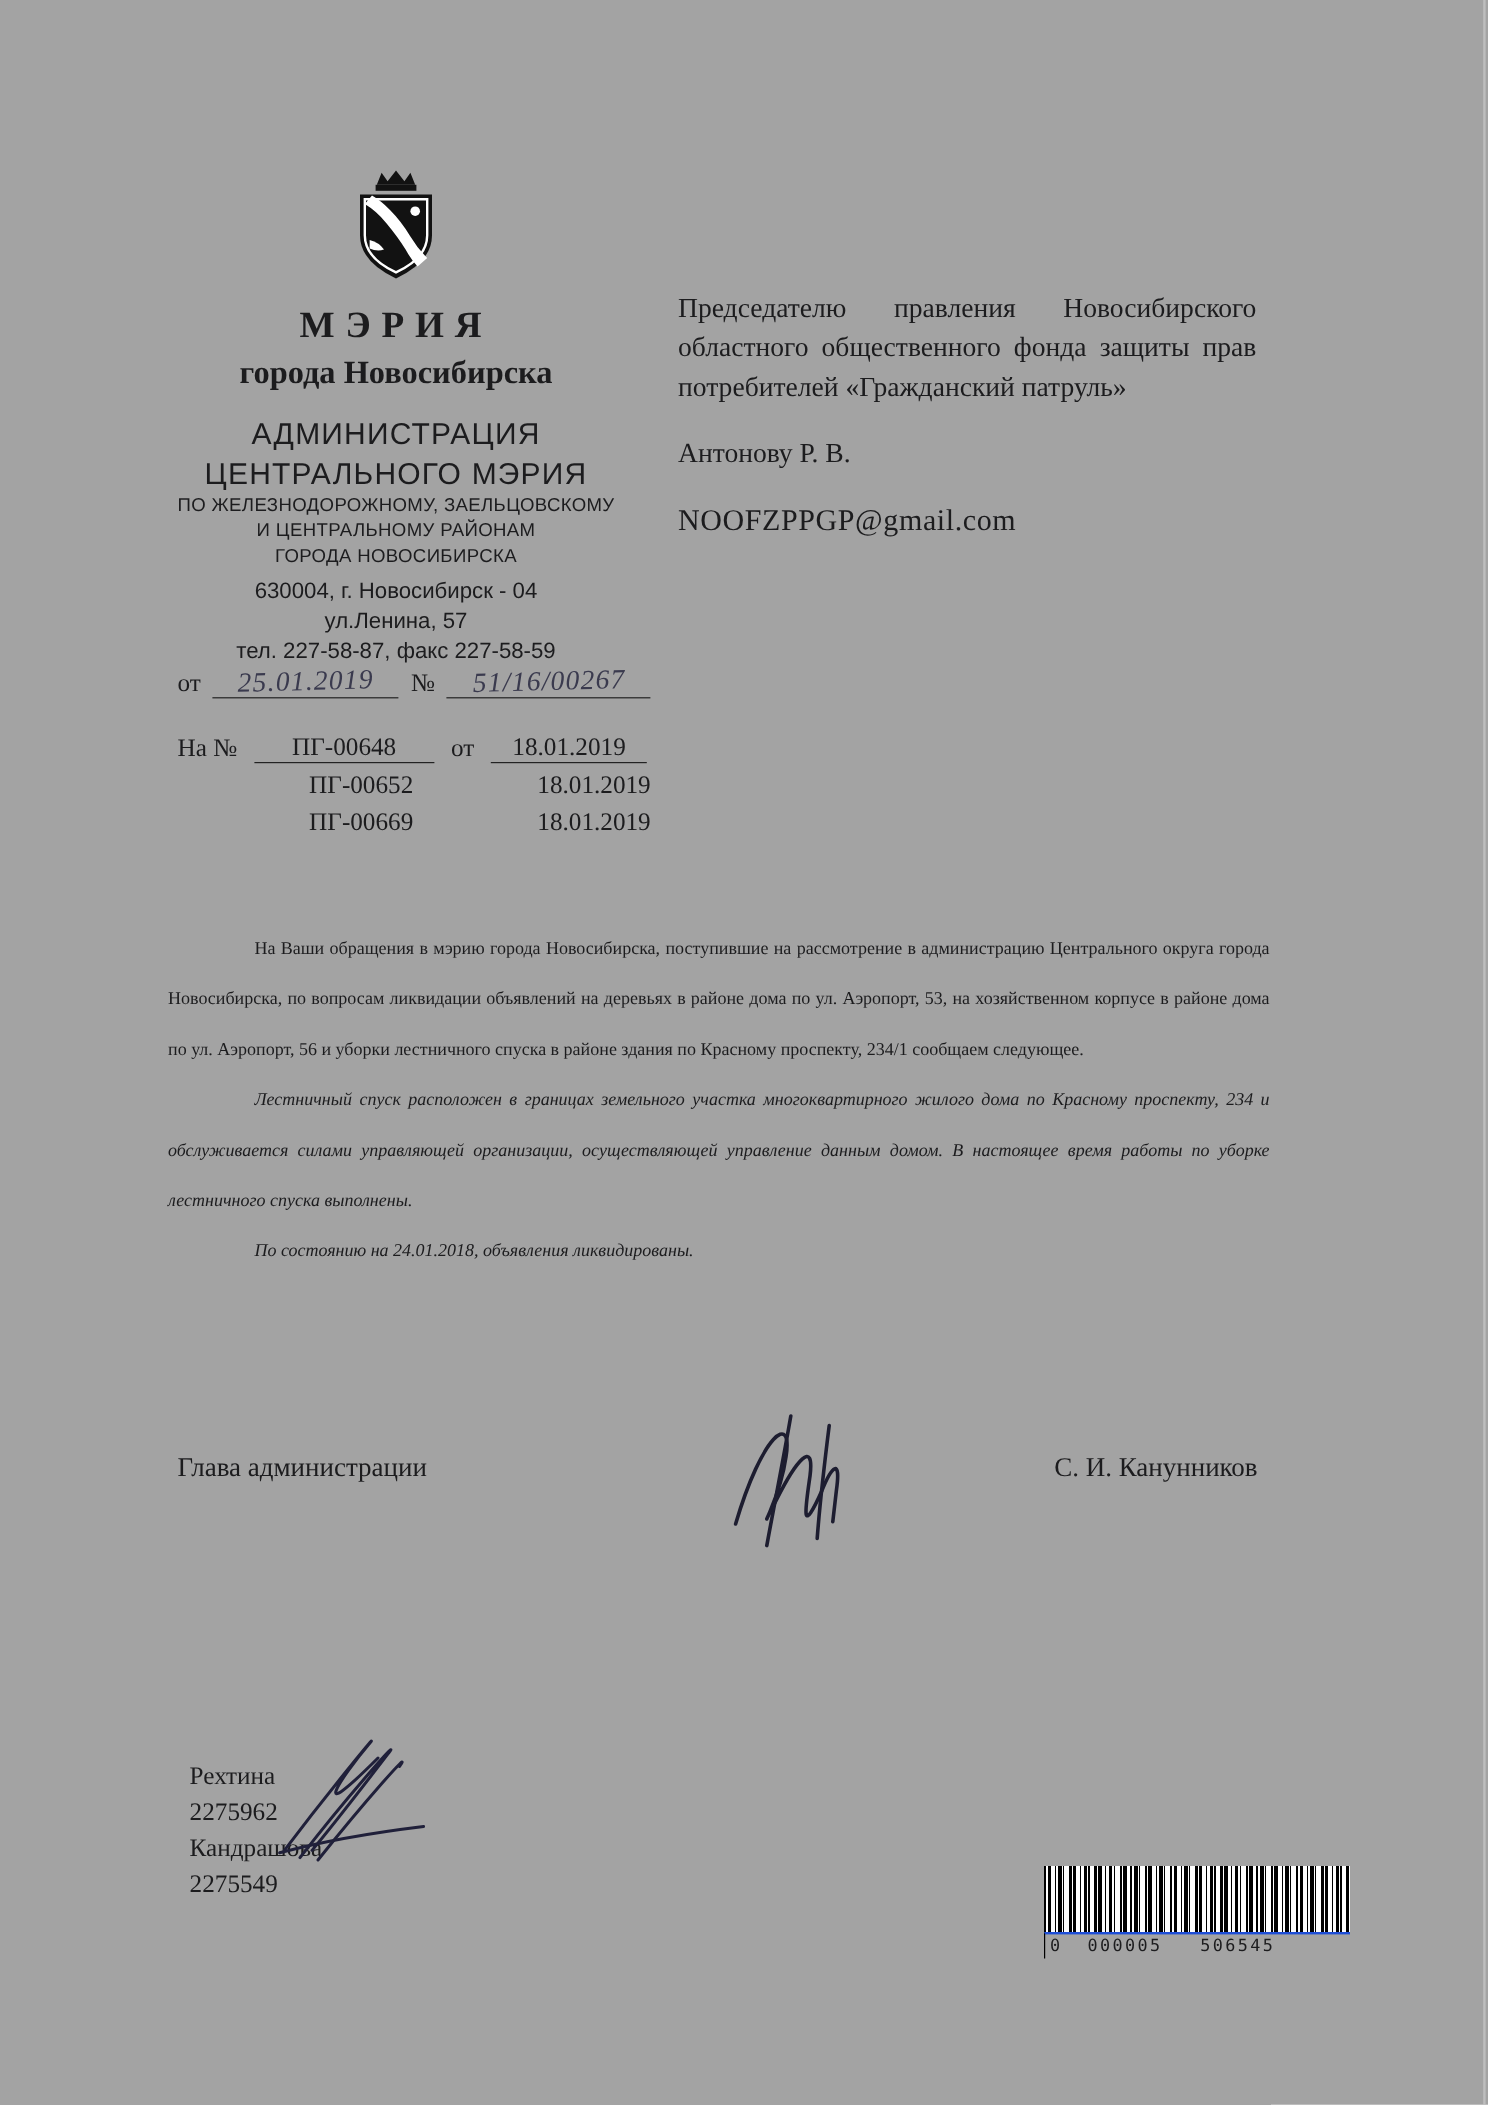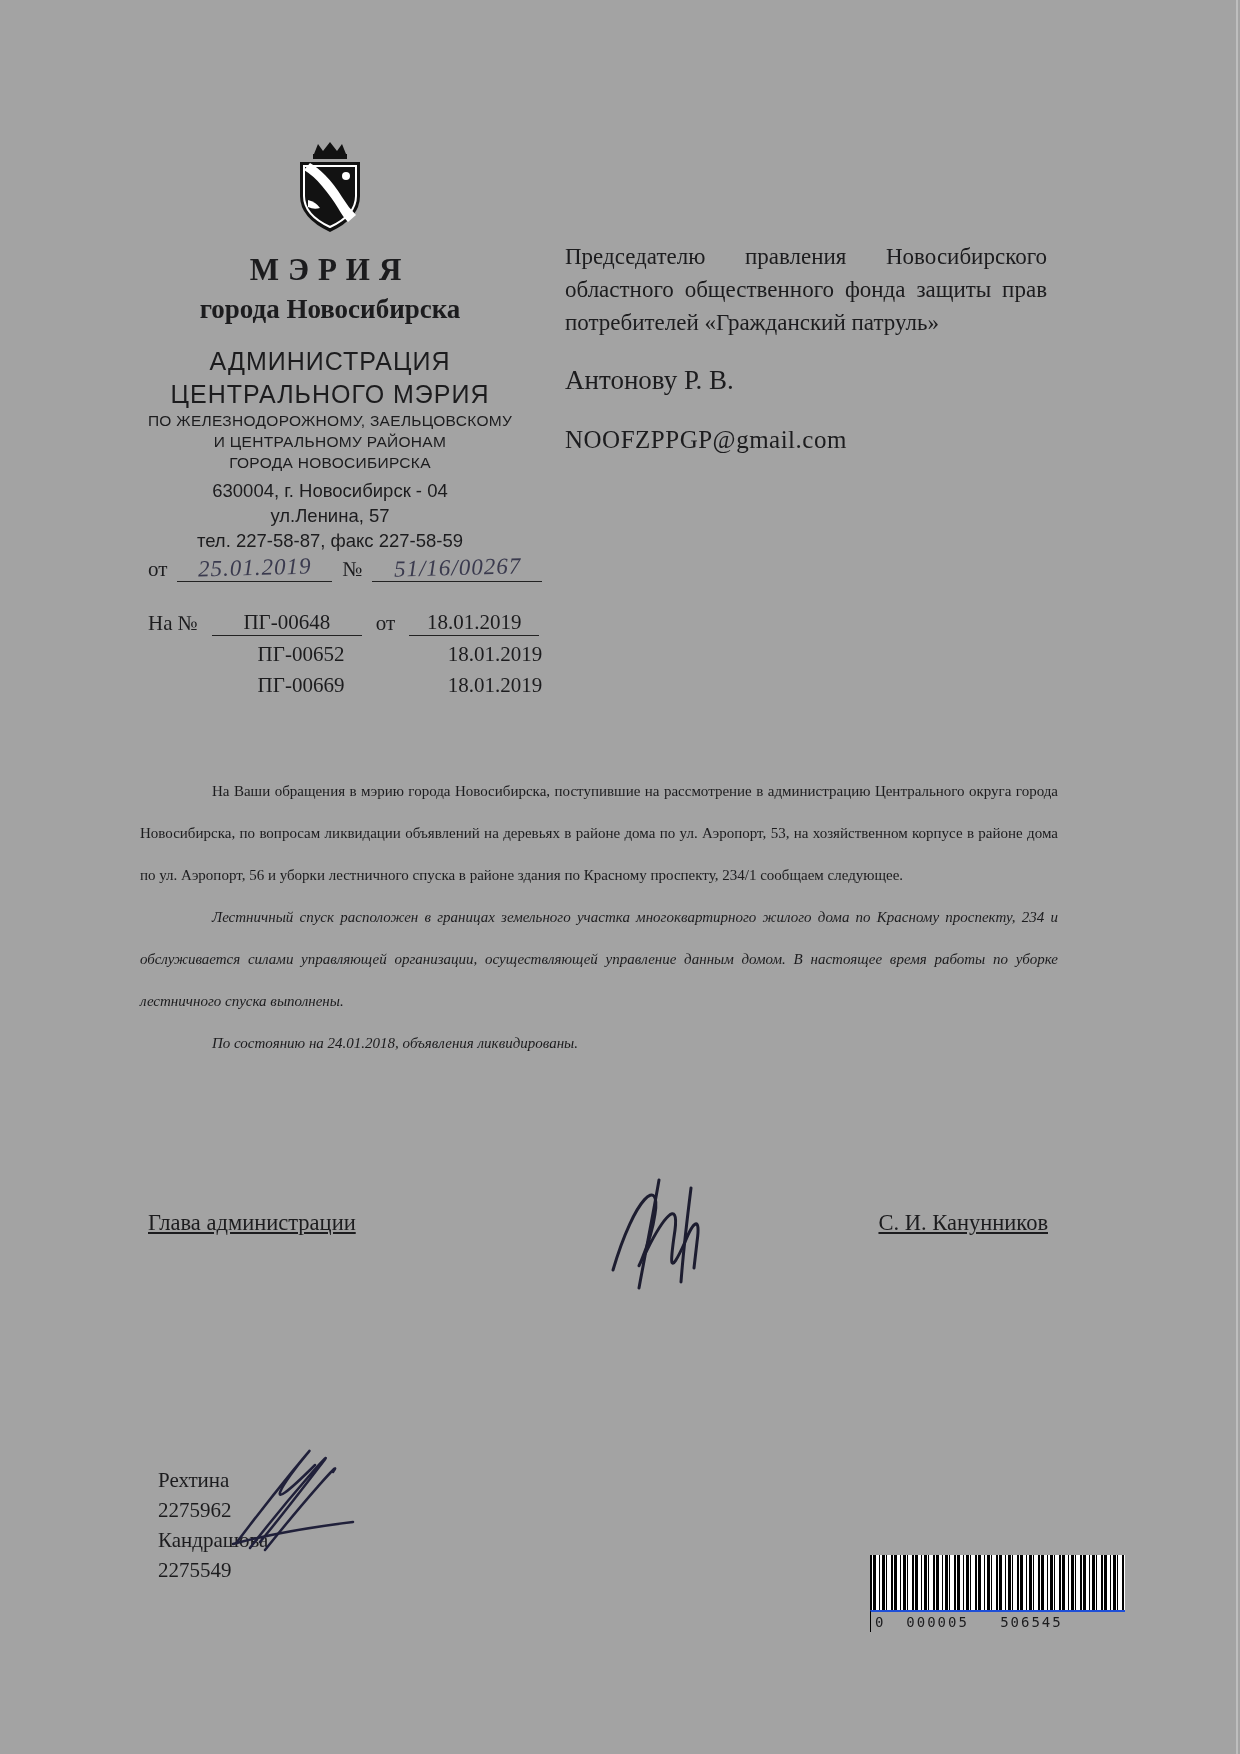--- a/index.html
+++ b/index.html
@@ -36,36 +36,36 @@
     display:inline-block;
     letter-spacing:1px;
   }
   .na-block{position:absolute;left:148px;top:610px;width:430px;font-size:21px;}
   .na-row{display:flex;align-items:flex-end;margin-bottom:4px;}
   .na-row.sub{margin-top:6px;}
 
   
   .addressee{position:absolute;left:565px;top:240px;width:482px;}
   .addressee-par{font-size:23px;line-height:33px;text-align:justify;}
-  .addressee-name{font-size:27px;margin-top:26px;}
+  .addressee-name{font-size:23px;margin-top:26px;}
   .addressee-email{font-size:25px;margin-top:30px;letter-spacing:.5px;}
 
   
   .bodytext{position:absolute;left:140px;top:770px;width:918px;}
   .bodytext p{
     margin:0;
     font-size:15px;
     line-height:42px;
     text-align:justify;
     text-indent:72px;
   }
   .bodytext p + p{margin-top:0px;font-style:italic;}
 
   
-  .sigrow{position:absolute;left:148px;top:1210px;width:900px;display:flex;justify-content:space-between;font-size:22.5px;text-decoration:underline;}
+  .sigrow{position:absolute;left:148px;top:1210px;width:900px;display:flex;justify-content:space-between;font-size:22.5px;}
   .main-signature{position:absolute;left:595px;top:1170px;}
 
   
   .execs{position:absolute;left:158px;top:1465px;font-size:21px;line-height:30px;}
   .exec-signature{position:absolute;left:225px;top:1430px;}
 
   
   .barcode{position:absolute;left:870px;top:1555px;width:255px;}
   .bars{
     height:55px;

